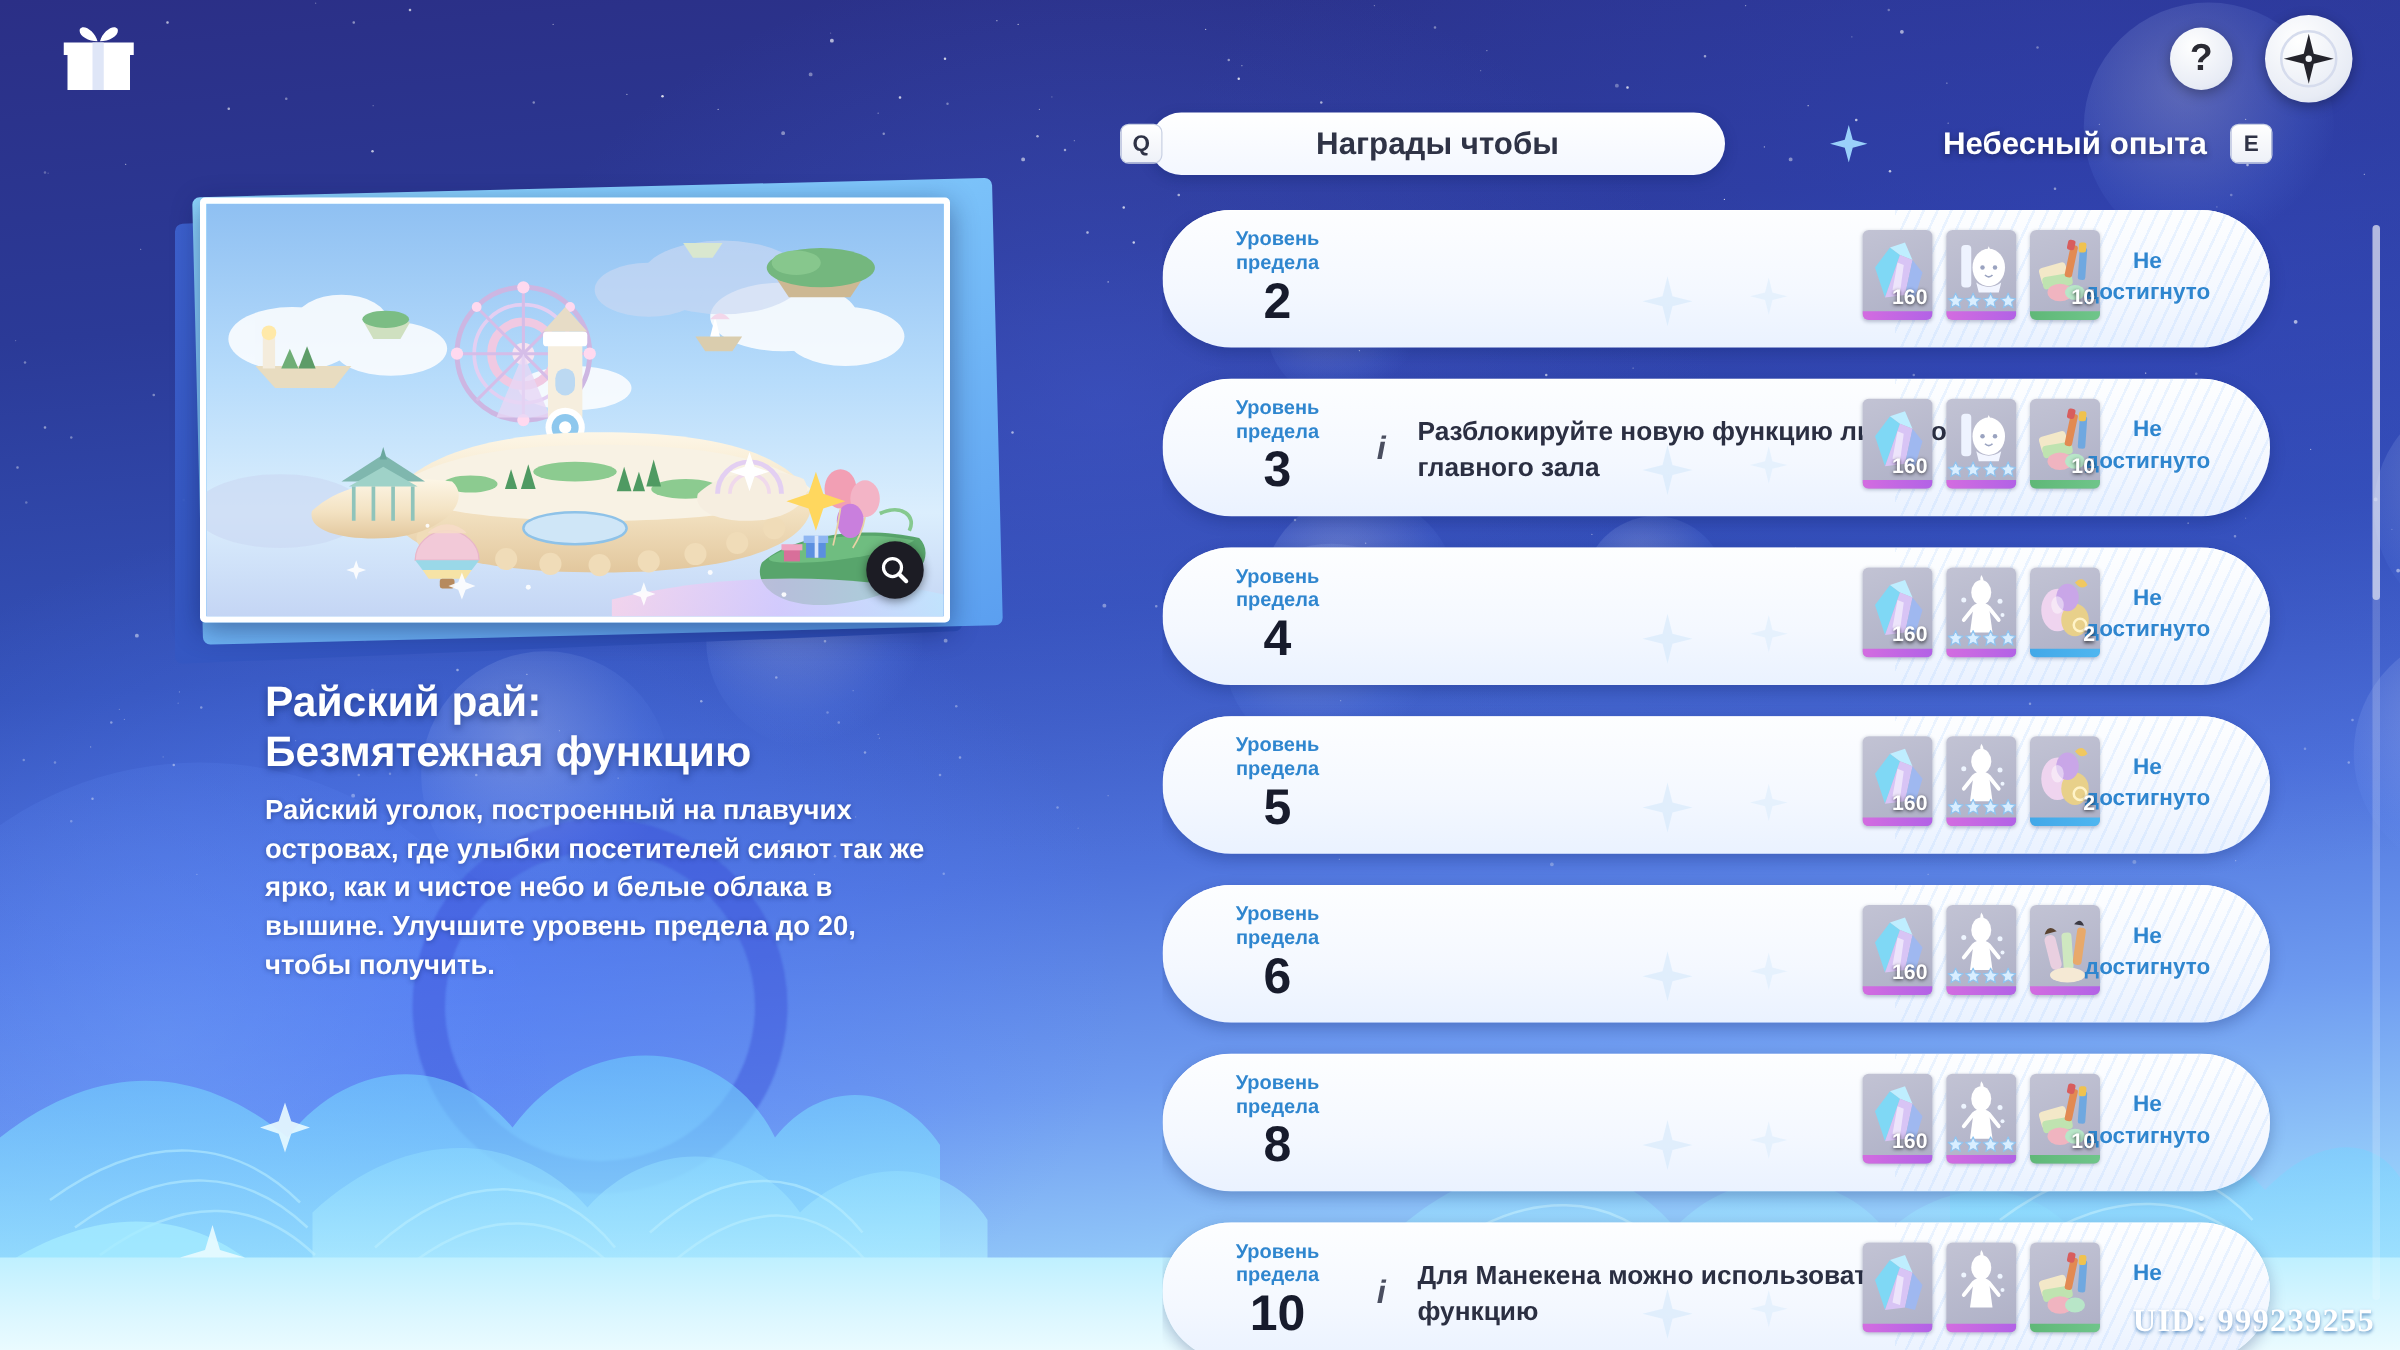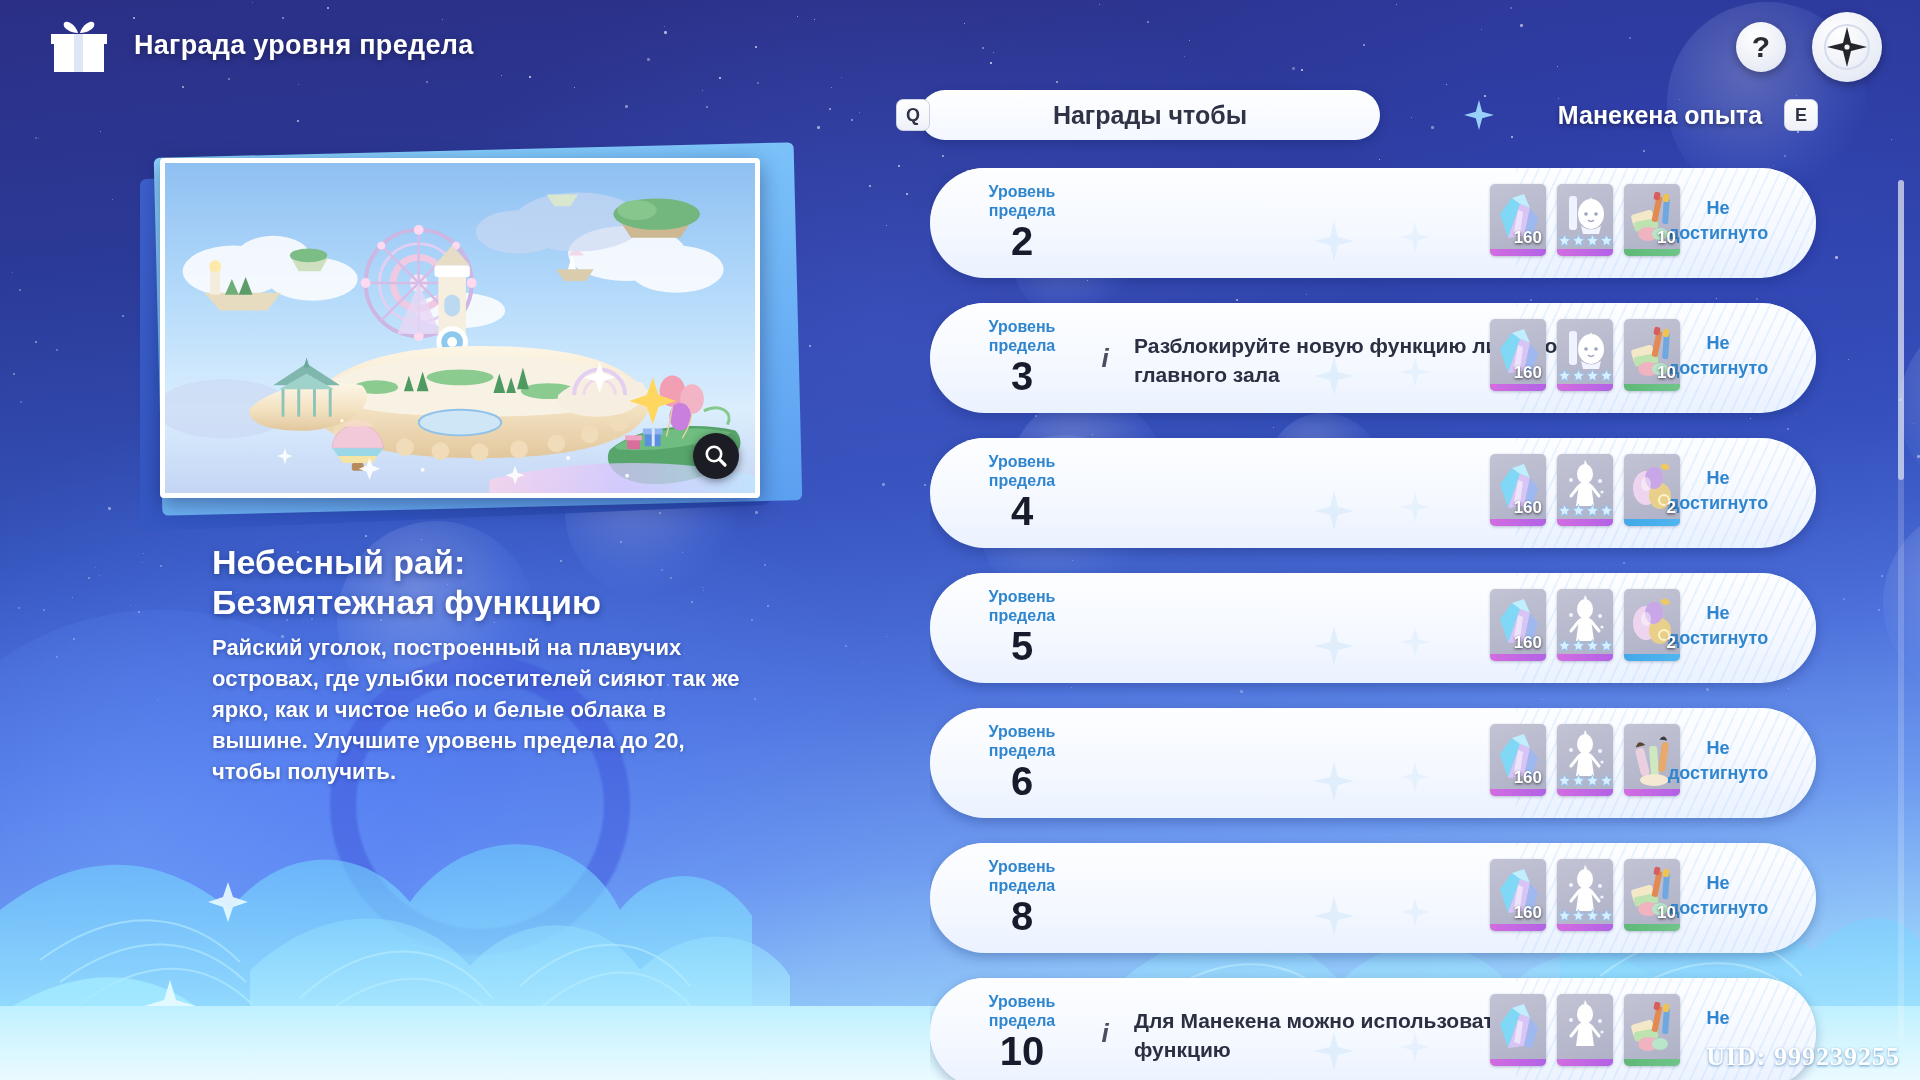--- a/index.html
+++ b/index.html
@@ -595,21 +595,20 @@
 <div class="band"></div>
 
 <div class="header">
   <svg class="gift-icon" viewBox="0 0 62 56">
     <path d="M6 22h50v30H6z" fill="#ffffff"></path>
     <path d="M3 14h56v10H3z" fill="#ffffff"></path>
     <rect x="26" y="14" width="9" height="38" fill="#dfe6f7"></rect>
     <path d="M30 13 C22 13 14 8 16 3 C19 -1 28 5 30 13 Z" fill="#ffffff"></path>
     <path d="M32 13 C40 13 48 8 46 3 C43 -1 34 5 32 13 Z" fill="#ffffff"></path>
   </svg>
-  <div class="page-title">Награда уровня предела</div>
 
   <div class="circle-btn help-btn">
     <span>?</span>
   </div>
   <div class="circle-btn close-btn">
     <svg width="48" height="48" viewBox="0 0 48 48">
       <circle cx="24" cy="24" r="22" fill="none" stroke="#d6dced" stroke-width="2"></circle>
       <path d="M24 4 L28 20 L44 24 L28 28 L24 44 L20 28 L4 24 L20 20 Z" fill="#24242c"></path>
       <circle cx="24" cy="24" r="2.6" fill="#f3f5fa"></circle>
     </svg>
@@ -810,37 +809,37 @@
       <svg width="26" height="26" viewBox="0 0 26 26">
         <circle cx="11" cy="11" r="7.2" fill="none" stroke="#ffffff" stroke-width="2.6"></circle>
         <line x1="16.2" y1="16.2" x2="22" y2="22" stroke="#ffffff" stroke-width="3.2" stroke-linecap="round"></line>
       </svg>
     </div>
   </div>
 </div>
 
 <div class="desc">
   <h2>
-    <span>Небесный рай:</span><br>
+    <span>Райский рай:</span><br>
     <span>Безмятежная функцию</span>
   </h2>
   <p>Райский уголок, построенный на плавучих островах, где улыбки посетителей сияют так же ярко, как и чистое небо и белые облака в вышине. Улучшите уровень предела до 20, чтобы получить.</p>
 </div>
 
 <div class="tabs">
   <div class="tab tab-active">
     <span class="tab-label">Награды чтобы</span>
   </div>
   <div class="keycap q">Q</div>
 
   <svg class="tab-star" viewBox="0 0 30 30">
     <path d="M15 0 l3.2 11.8 L30 15 l-11.8 3.2 L15 30 l-3.2 -11.8 L0 15 l11.8 -3.2 Z" fill="#9fd8ff" opacity=".95"></path>
   </svg>
   <div class="tab tab-inactive">
-    <span class="tab-label">Манекена опыта</span>
+    <span class="tab-label">Небесный опыта</span>
   </div>
   <div class="keycap e">E</div>
 </div>
 
 <div class="list" id="reward-list">
     <div class="row">
       <div class="row-shine"></div>
       <svg class="lvl-spark" viewBox="0 0 130 54">
         <path d="M22 27 l4 -16 l4 16 l16 4 l-16 4 l-4 16 l-4 -16 l-16 -4 Z" fill="#cfe6fb"></path>
         <path d="M104 24 l3 -12 l3 12 l12 3 l-12 3 l-3 12 l-3 -12 l-12 -3 Z" fill="#d9ecfd"></path>

